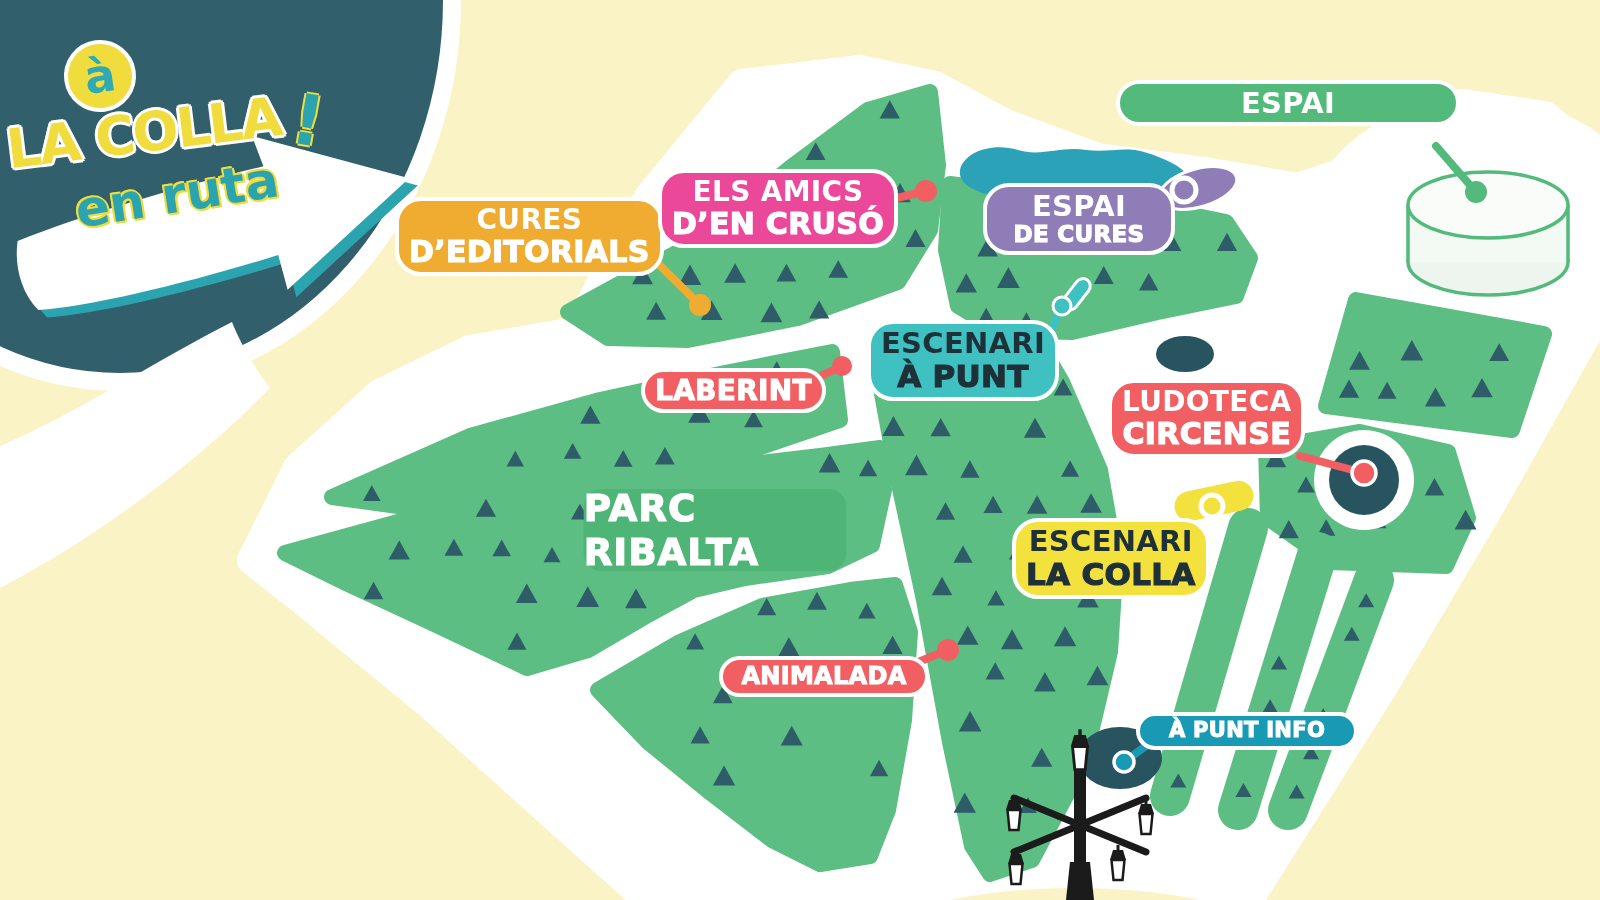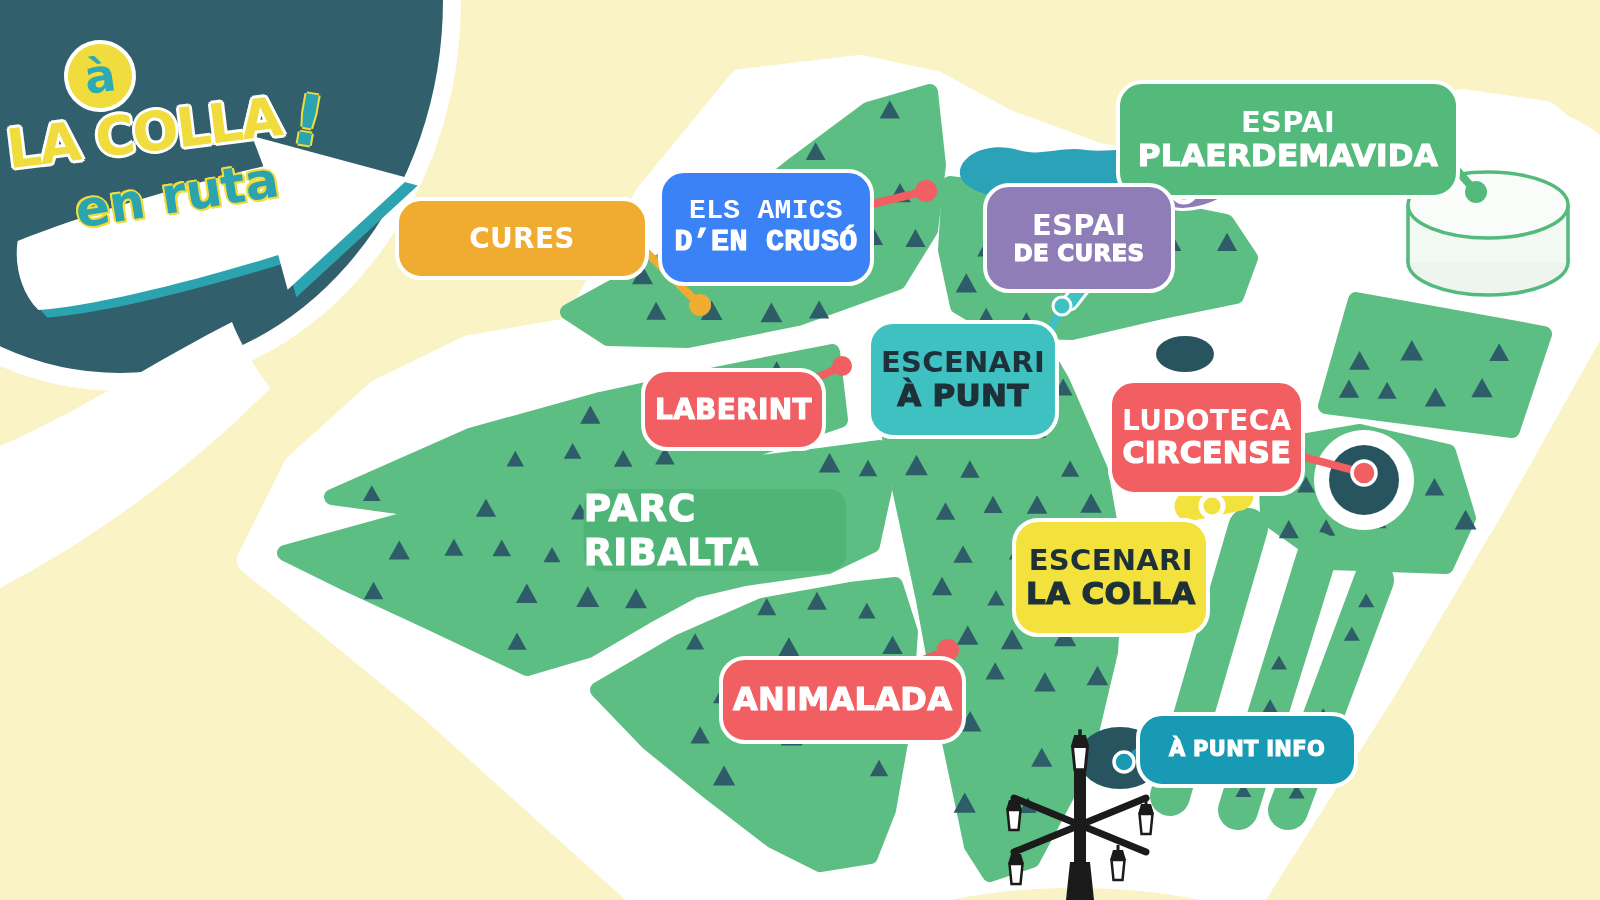--- a/index.html
+++ b/index.html
@@ -1,21 +1,21 @@
 <!DOCTYPE html>
 <html style="--cream: #FAF3C5; --dark: #315F6B; --green: #5CBE82; --tree: #2E5C68; --water: #2BA2B8; --pond: #27545F; --bgreen: #53BA7C; --lamp: #1B1B1B;"><head>
 <meta charset="utf-8">
 <style>
   html,body{margin:0;padding:0;background:#FAF3C5;}
   #stage{position:relative;width:1600px;height:900px;overflow:hidden;
          font-family:"DejaVu Sans","Liberation Sans",sans-serif;}
   #mapsvg{position:absolute;left:0;top:0;}
   
   .map-label{position:absolute;box-sizing:border-box;border:4px solid #fff;
-    border-radius:26px;padding:22px 10px;text-align:center;line-height:1.12;
+    border-radius:26px;padding:3px 10px;text-align:center;line-height:1.12;
     font-weight:700;display:flex;flex-direction:column;justify-content:center;
     letter-spacing:.3px;white-space:nowrap;}
   .map-label span{display:block;}
   .map-label span:empty{display:none;}
   .map-label .l2{-webkit-text-stroke:1.2px currentColor;}
   .map-label.single .l1{-webkit-text-stroke:1.1px currentColor;}
   
   #park-name{position:absolute;left:581px;top:489px;width:268px;height:82px;
     background:#4FB577;border-radius:18px;display:flex;align-items:center;
     justify-content:center;color:#fff;font-size:38px;font-weight:700;
@@ -318,49 +318,49 @@
         <circle cx="1212" cy="506" r="11" fill="#F3E13D" stroke="#fff" stroke-width="5"></circle>
       </g>
     </g>
   </svg>
 
   <div id="park-name">PARC RIBALTA</div>
 
   <div id="labels">
       <div class="map-label" style="left: 395px; top: 197px; min-width: 254px; background: rgb(240, 172, 48); color: rgb(255, 255, 255); font-size: 28px;">
         <span class="l1">CURES</span>
-      </div>
-      <div class="map-label" style="left: 658px; top: 169px; min-width: 216px; background: #3b82f6; color: rgb(255, 255, 255); font-size: 28px; font-family: Liberation Mono, monospace;">
+        <span class="l2" style="font-size: 30px;">D’EDITORIALS</span>
+      </div>
+      <div class="map-label" style="left: 658px; top: 169px; min-width: 216px; background: #ec4899; color: rgb(255, 255, 255); font-size: 28px;">
         <span class="l1">ELS AMICS</span>
         <span class="l2" style="font-size: 30px;">D’EN CRUSÓ</span>
       </div>
       <div class="map-label" style="left: 1116px; top: 80px; min-width: 344px; background: rgb(83, 186, 124); color: rgb(255, 255, 255); font-size: 29px;">
         <span class="l1">ESPAI</span>
-        <span class="l2" style="font-size: 31px;">PLAERDEMAVIDA</span>
       </div>
       <div class="map-label" style="left: 983px; top: 183px; min-width: 192px; background: rgb(143, 125, 184); color: rgb(255, 255, 255); font-size: 29px;">
         <span class="l1">ESPAI</span>
         <span class="l2" style="font-size: 23px;">DE CURES</span>
       </div>
       <div class="map-label" style="left: 867px; top: 320px; min-width: 184px; background: rgb(63, 192, 193); color: rgb(30, 48, 56); font-size: 29px;">
         <span class="l1">ESCENARI</span>
         <span class="l2" style="font-size: 31px;">À PUNT</span>
       </div>
       <div class="map-label single" style="left: 641px; top: 368px; min-width: 178px; background: rgb(241, 95, 99); color: rgb(255, 255, 255); font-size: 28px;">
         <span class="l1">LABERINT</span>
       </div>
       <div class="map-label" style="left: 1108px; top: 379px; min-width: 190px; background: rgb(241, 95, 99); color: rgb(255, 255, 255); font-size: 28px;">
         <span class="l1">LUDOTECA</span>
         <span class="l2" style="font-size: 30px;">CIRCENSE</span>
       </div>
       <div class="map-label" style="left: 1012px; top: 518px; min-width: 178px; background: rgb(243, 225, 61); color: rgb(30, 48, 56); font-size: 29px;">
         <span class="l1">ESCENARI</span>
         <span class="l2" style="font-size: 31px;">LA COLLA</span>
       </div>
-      <div class="map-label single" style="left: 719px; top: 656px; min-width: 210px; background: rgb(241, 95, 99); color: rgb(255, 255, 255); font-size: 32px;">
+      <div class="map-label single" style="left: 719px; top: 656px; min-width: 210px; background: rgb(241, 95, 99); color: rgb(255, 255, 255); font-size: 24px;">
         <span class="l1">ANIMALADA</span>
       </div>
       <div class="map-label single" style="left: 1136px; top: 712px; min-width: 222px; background: rgb(24, 153, 180); color: rgb(255, 255, 255); font-size: 21px;">
         <span class="l1">À PUNT INFO</span>
       </div>
     </div>
 
   <div id="logo">
     <svg id="logo-arrow" width="430" height="190" viewBox="0 0 430 190">
       <path d="M19,71 C87,59 197,51 275,49 L270,17 L415,91 L273,175 L271,139 C187,147 77,151 25,143 C11,121 11,93 19,71 Z" fill="#2BA4AF"></path>

